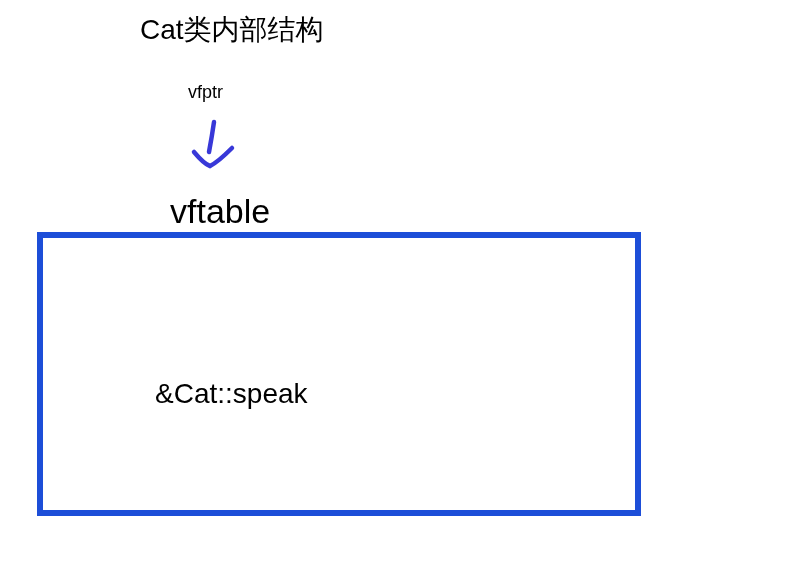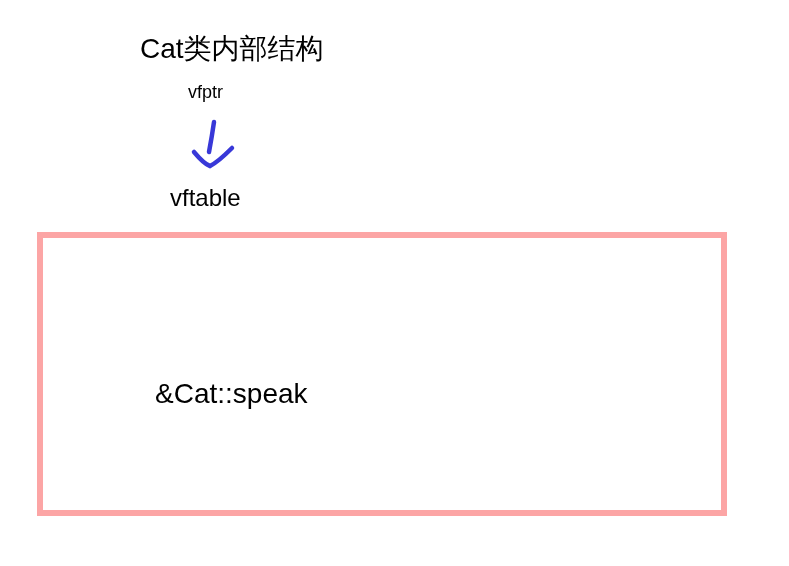--- a/index.html
+++ b/index.html
@@ -9,53 +9,53 @@
     }
     body {
       width: 789px;
       height: 566px;
       background: #ffffff;
       font-family: "Microsoft YaHei", "PingFang SC", sans-serif;
       position: relative;
     }
     .title {
       position: absolute;
-      top: 30px;
+      top: 11px;
       left: 140px;
       font-size: 28px;
       color: #000000;
     }
     .vfptr-label {
       position: absolute;
       top: 82px;
       left: 188px;
       font-size: 18px;
       color: #000000;
     }
     .arrow {
       position: absolute;
       top: 116px;
       left: 182px;
       width: 70px;
       height: 60px;
     }
     .vftable-label {
       position: absolute;
-      top: 184px;
+      top: 192px;
       left: 170px;
-      font-size: 24px;
+      font-size: 34px;
       color: #000000;
     }
     .box {
       position: absolute;
       top: 232px;
       left: 37px;
-      width: 690px;
+      width: 604px;
       height: 284px;
-      border: 6px solid #fca5a5;
+      border: 6px solid #1d4ed8;
       text-align: right;
     }
     .box-content {
       position: absolute;
       top: 140px;
       left: 112px;
       font-size: 28px;
       color: #000000;
     }
   </style>

